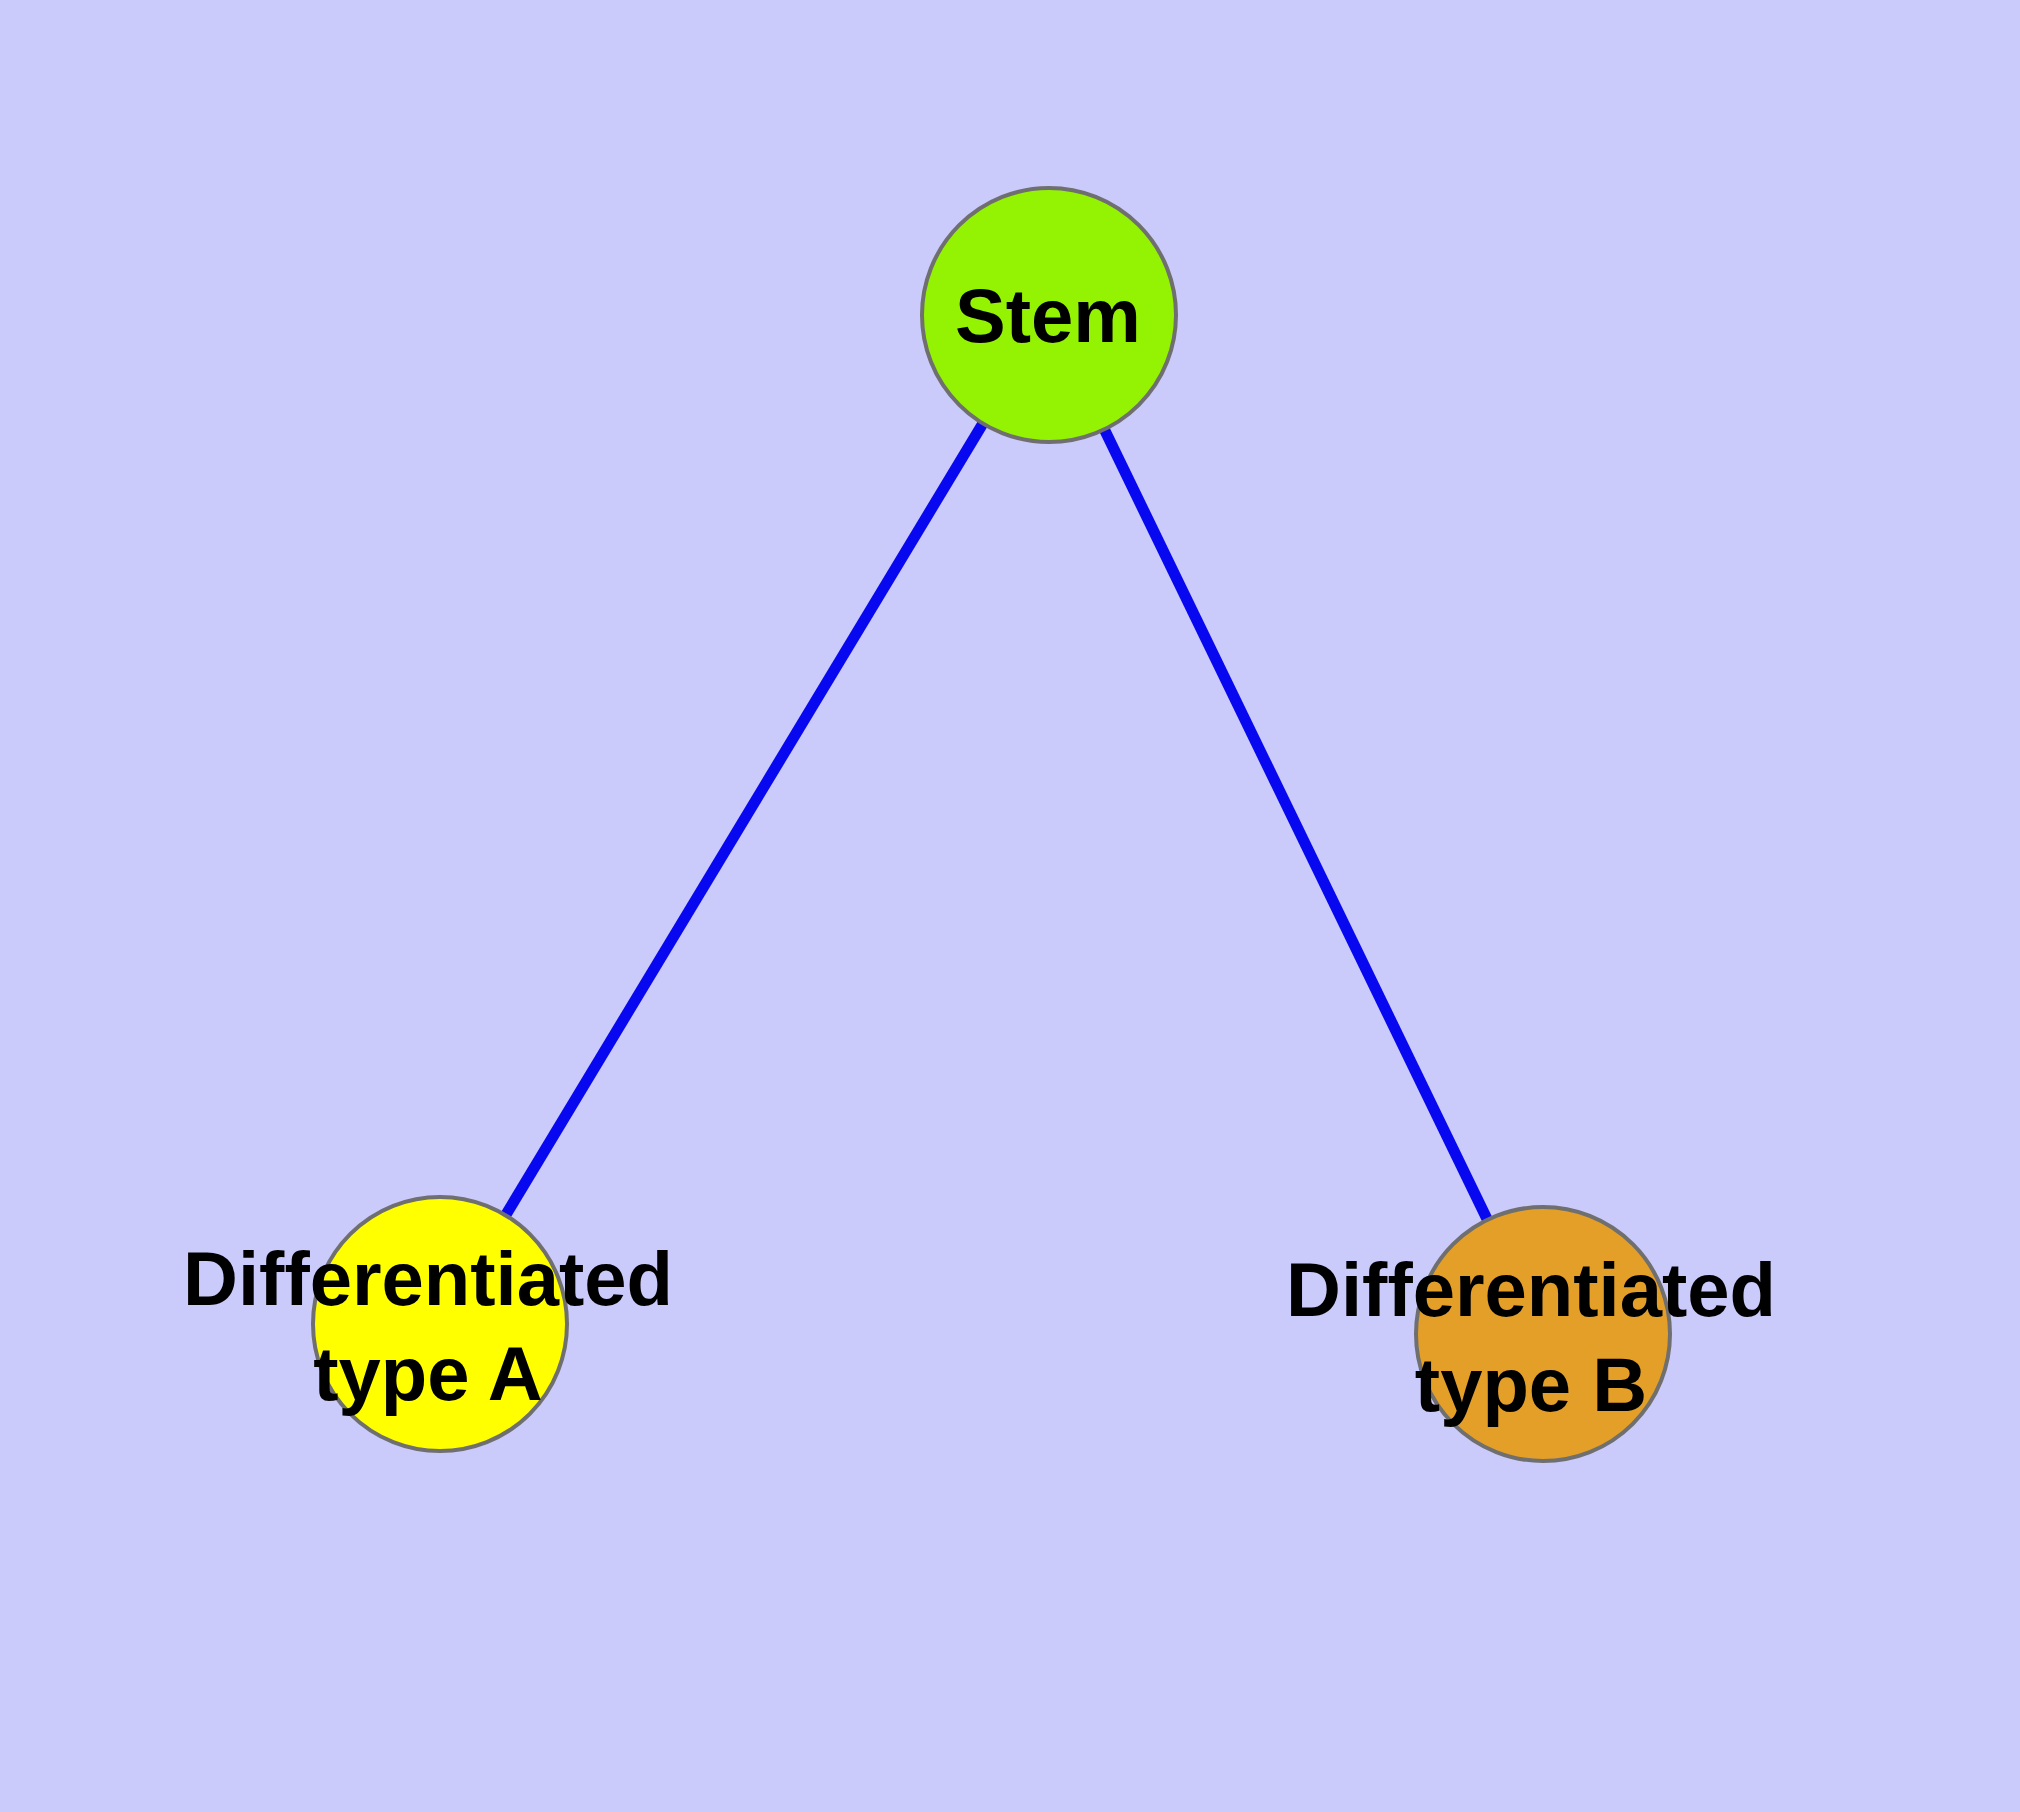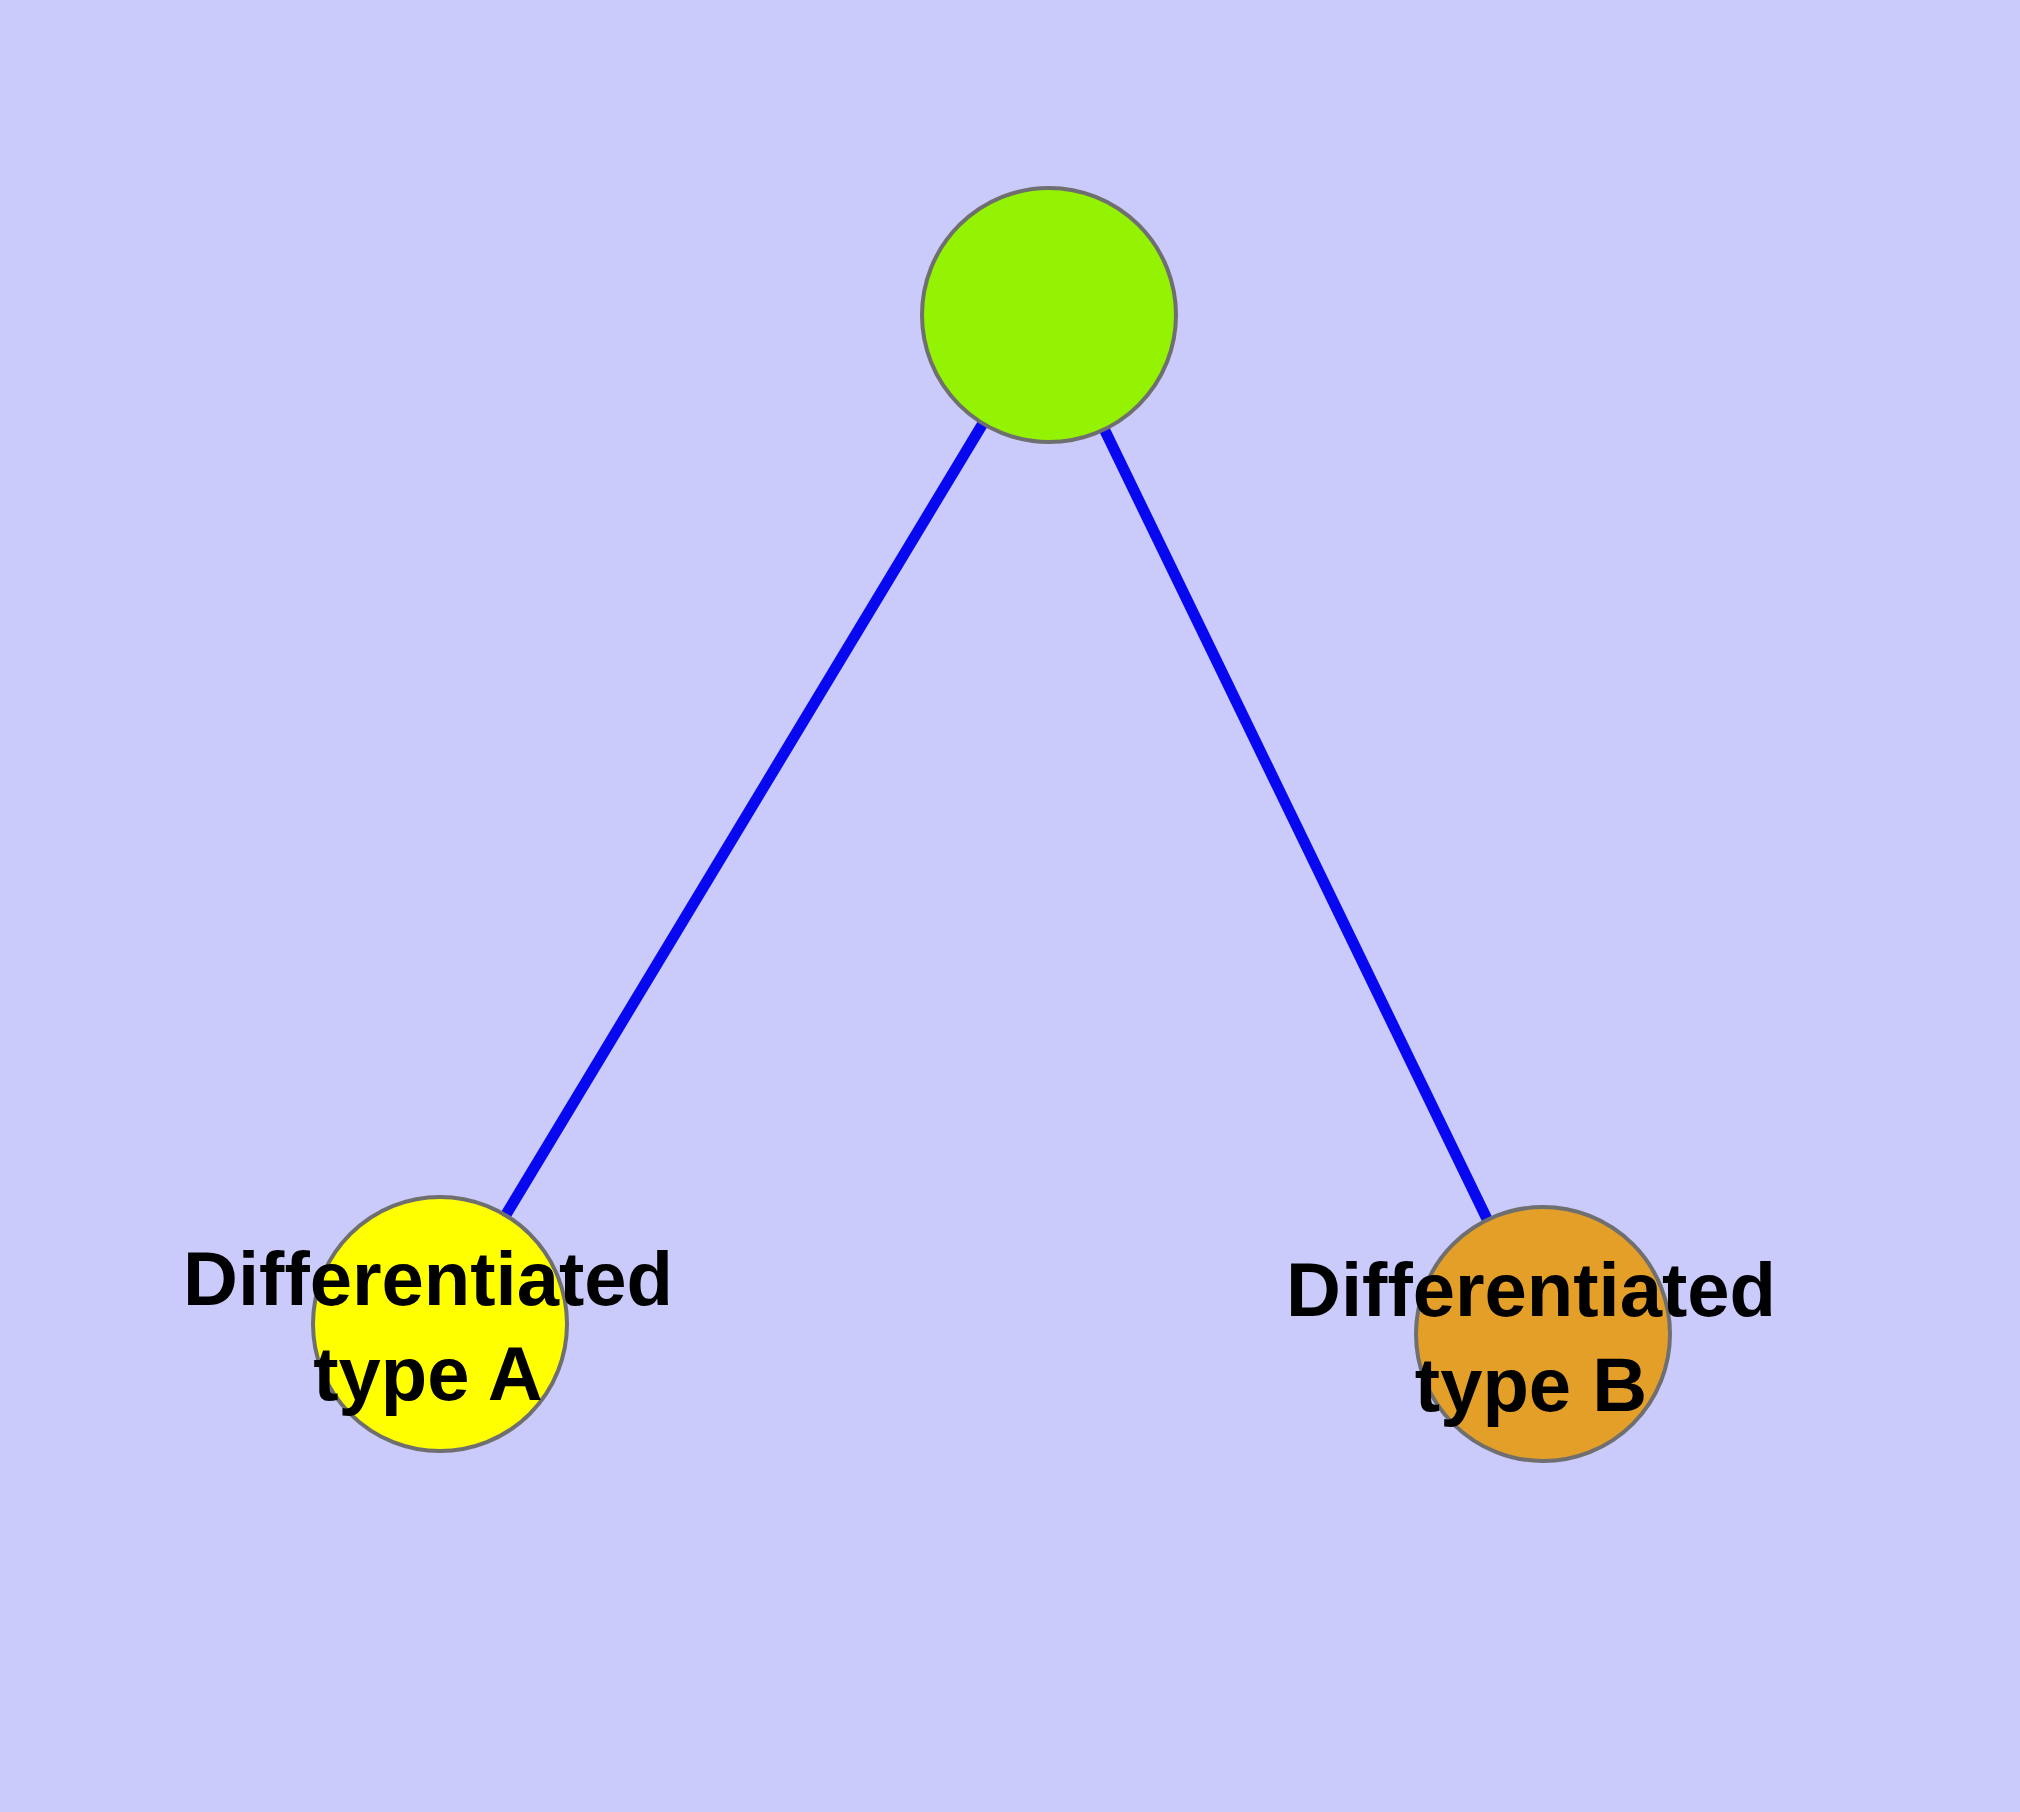--- a/index.html
+++ b/index.html
@@ -62,19 +62,20 @@
 
   <svg class="edge-layer" viewBox="0 0 2384 2138" xmlns="http://www.w3.org/2000/svg">
     <line class="edge" x1="1237" y1="371" x2="519" y2="1562" style="stroke: rgb(8, 8, 240);"></line>
     <line class="edge" x1="1237" y1="371" x2="1820" y2="1574" style="stroke: rgb(8, 8, 240);"></line>
   </svg>
 
   <div class="node node-stem" style="background-color: rgb(148, 243, 2); border-color: rgb(111, 111, 111);"></div>
   <div class="node node-a" style="background-color: rgb(255, 255, 0); border-color: rgb(111, 111, 111);"></div>
   <div class="node node-b" style="background-color: rgb(228, 159, 41); border-color: rgb(111, 111, 111);"></div>
 
+  <div class="node-label label-stem" style="color: rgb(0, 0, 0);">Stem</div>
   <div class="node-label label-a" style="color: rgb(0, 0, 0);">Differentiated
 type A</div>
   <div class="node-label label-b" style="color: rgb(0, 0, 0);">Differentiated
 type B</div>
 
 </div>
 
 
 </body></html>

